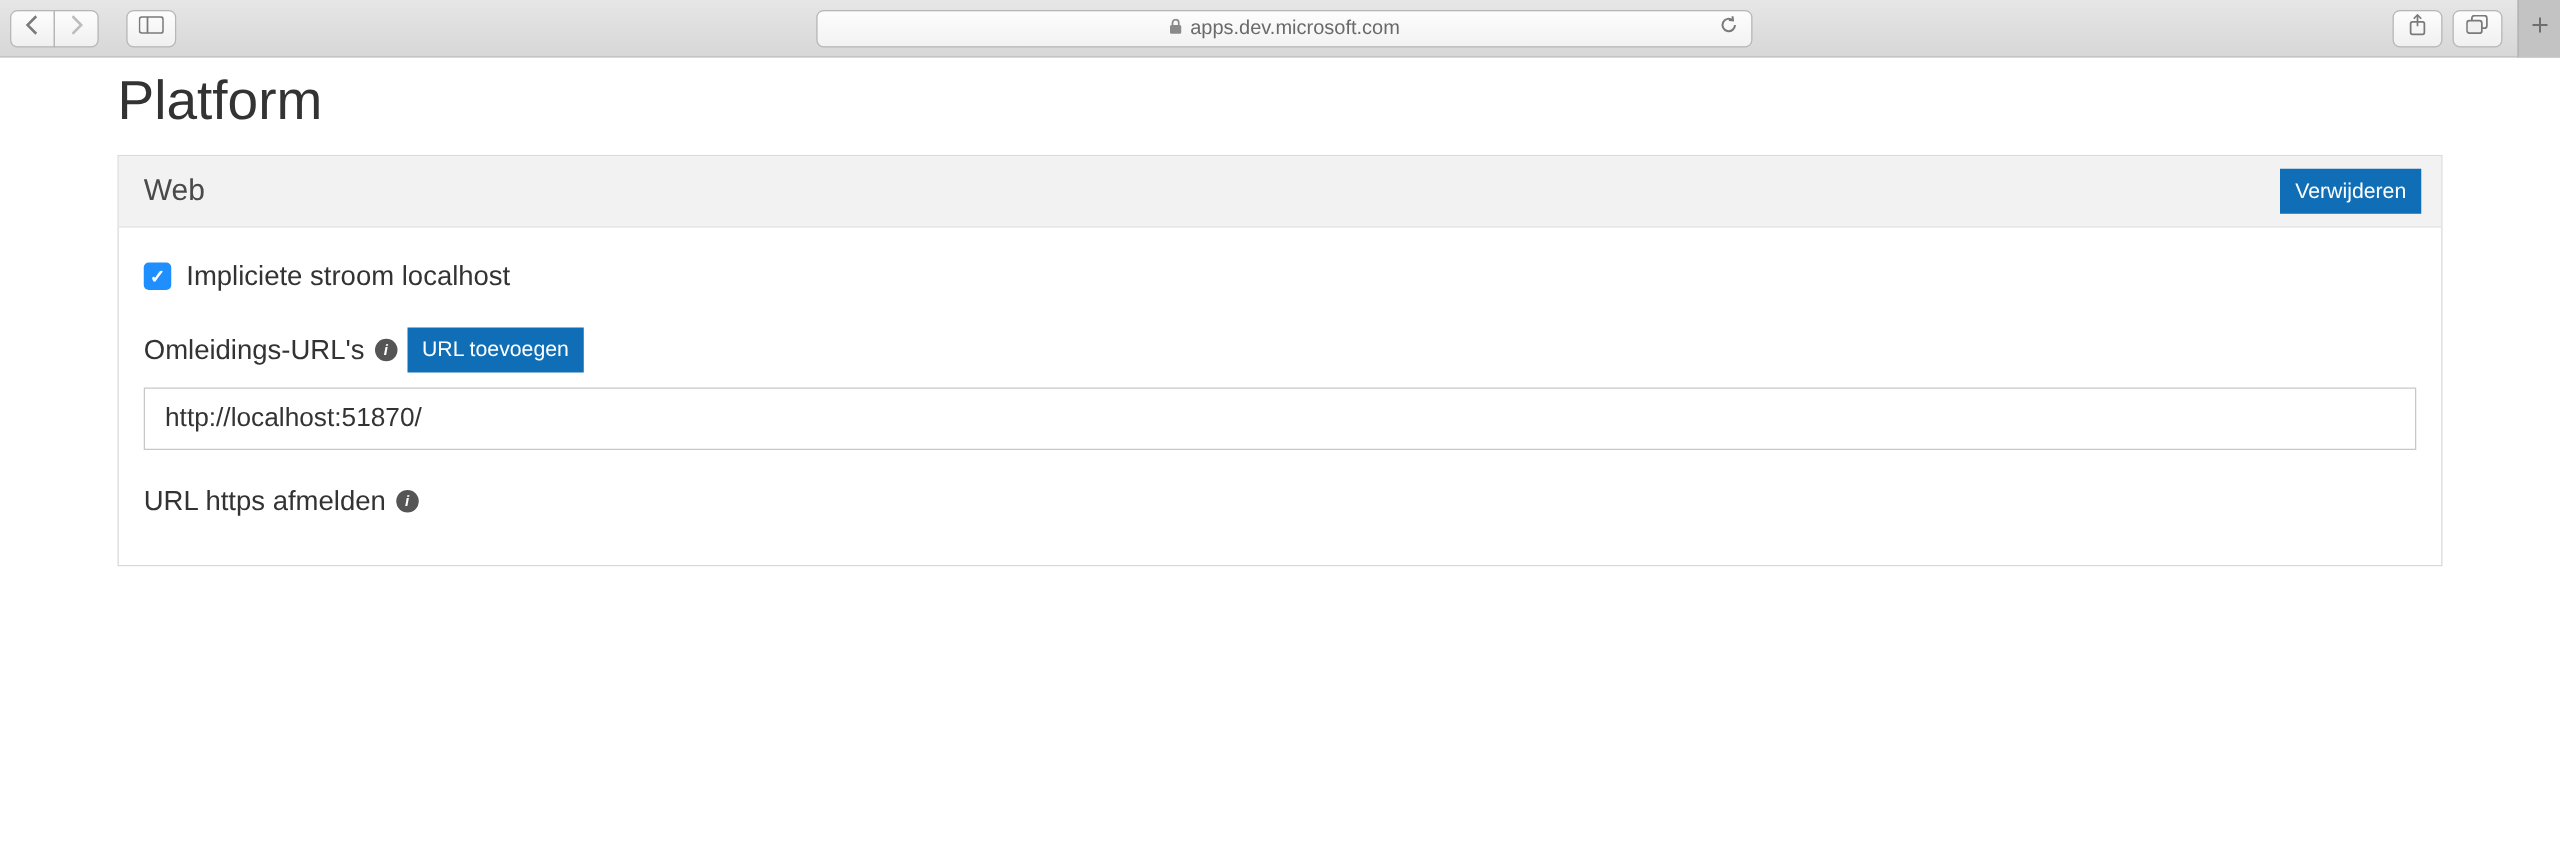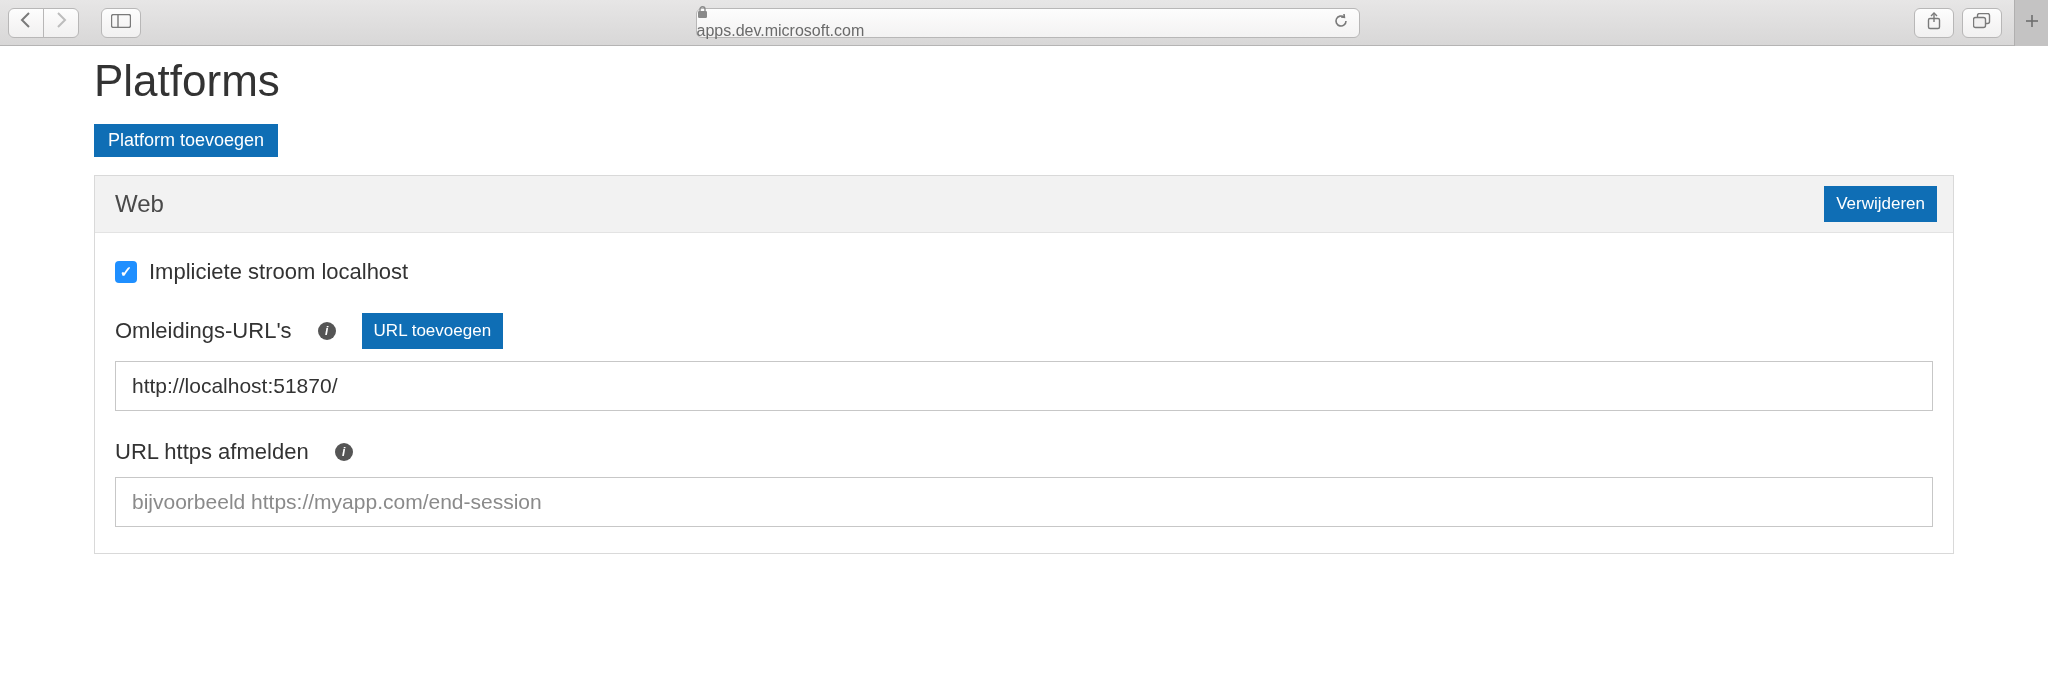--- a/index.html
+++ b/index.html
@@ -27,32 +27,31 @@
     color: #6e6e6e;
     cursor: default;
   }
   .nav-group { display:flex; }
   .nav-group .tb-btn { width:36px; }
   .nav-group .tb-btn:first-child { border-top-right-radius:0; border-bottom-right-radius:0; }
   .nav-group .tb-btn:last-child  { border-top-left-radius:0;  border-bottom-left-radius:0; margin-left:-1px;}
   .sidebar-btn { width:40px; margin-left:14px;}
   .addressbar-wrap { flex:1; display:flex; justify-content:center; }
   .addressbar {
-    width: 664px;
+    width: 749px;
     height: 30px;
     border: 1px solid #b8b7b7;
     border-radius: 6px;
     background: linear-gradient(#fdfdfd,#f3f2f2);
     display:flex;
-    align-items:flex-start;
+    align-items:center;
     justify-content:center;
     position:relative;
     color:#6a6a6a;
     font-size:16px;
-    flex-direction:column;
   }
   .addressbar .reload { position:absolute; right:10px; color:#6a6a6a; }
   .addressbar .lock { margin-right:6px; font-size:13px; color:#8a8a8a; }
   .right-btns { display:flex; gap:8px; align-items:center; }
   .right-btns .tb-btn { width:40px; }
   .new-tab-btn {
     width:34px; height:46px;
     background:#c4c3c3;
     border-left:1px solid #b0afaf;
     display:flex; align-items:center; justify-content:center;
@@ -106,21 +105,21 @@
   .chk {
     width:22px; height:22px;
     border-radius:4px;
     background:#1f8fff;
     display:inline-flex; align-items:center; justify-content:center;
     color:#fff; font-size:15px; font-weight:700;
     cursor:pointer;
   }
   .chk-label { font-size:22px; color:#333; }
 
-  .field-label-row { display:flex; align-items:center; gap:26px; margin-bottom:12px; }
+  .field-label-row { display:flex; align-items:center; gap:8px; margin-bottom:12px; }
   .field-label { font-size:22px; color:#333; }
   .info-icon {
     width:18px; height:18px; border-radius:50%;
     background:#555; color:#fff;
     display:inline-flex; align-items:center; justify-content:center;
     font-size:12px; font-weight:700; font-style:italic;
     cursor:default;
   }
 
   .text-input {
@@ -207,23 +206,22 @@
     <span>
       <svg width="14" height="14" viewBox="0 0 14 14">
           <line x1="7" y1="1" x2="7" y2="13" stroke="#6e6e6e" stroke-width="1.6"></line>
           <line x1="1" y1="7" x2="13" y2="7" stroke="#6e6e6e" stroke-width="1.6"></line>
         </svg>
     </span>
   </div>
 </div>
 
 <div class="page">
-  <h1 class="platforms-title">Platforms</h1>
-
-  <button class="btn-primary">Platform toevoegen</button>
+  <h1 class="platforms-title">Platform</h1>
+
 
   <div class="platform-card">
     <div class="card-header">
       <span class="title">Web</span>
       <button class="btn-primary small">Verwijderen</button>
     </div>
 
     <div class="card-body">
 
       <div class="checkbox-row">
@@ -239,16 +237,15 @@
         <button class="btn-primary small">URL toevoegen</button>
       </div>
       <input class="text-input" type="text" value="http://localhost:51870/" style="">
 
       <div class="section-gap"></div>
 
       <div class="field-label-row">
         <span class="field-label">URL https afmelden</span>
         <span class="info-icon">i</span>
       </div>
-      <input class="text-input" type="text" placeholder="bijvoorbeeld https://myapp.com/end-session" style="">
     </div>
   </div>
 </div>
 
 </body></html>

